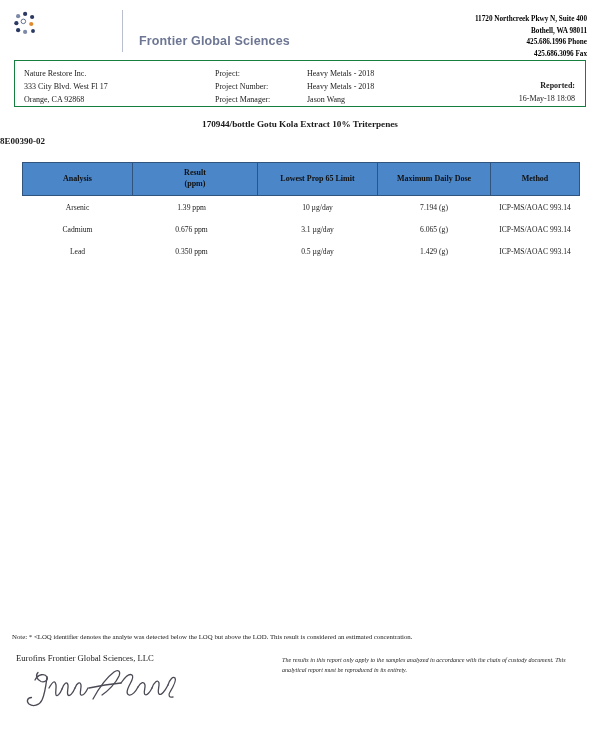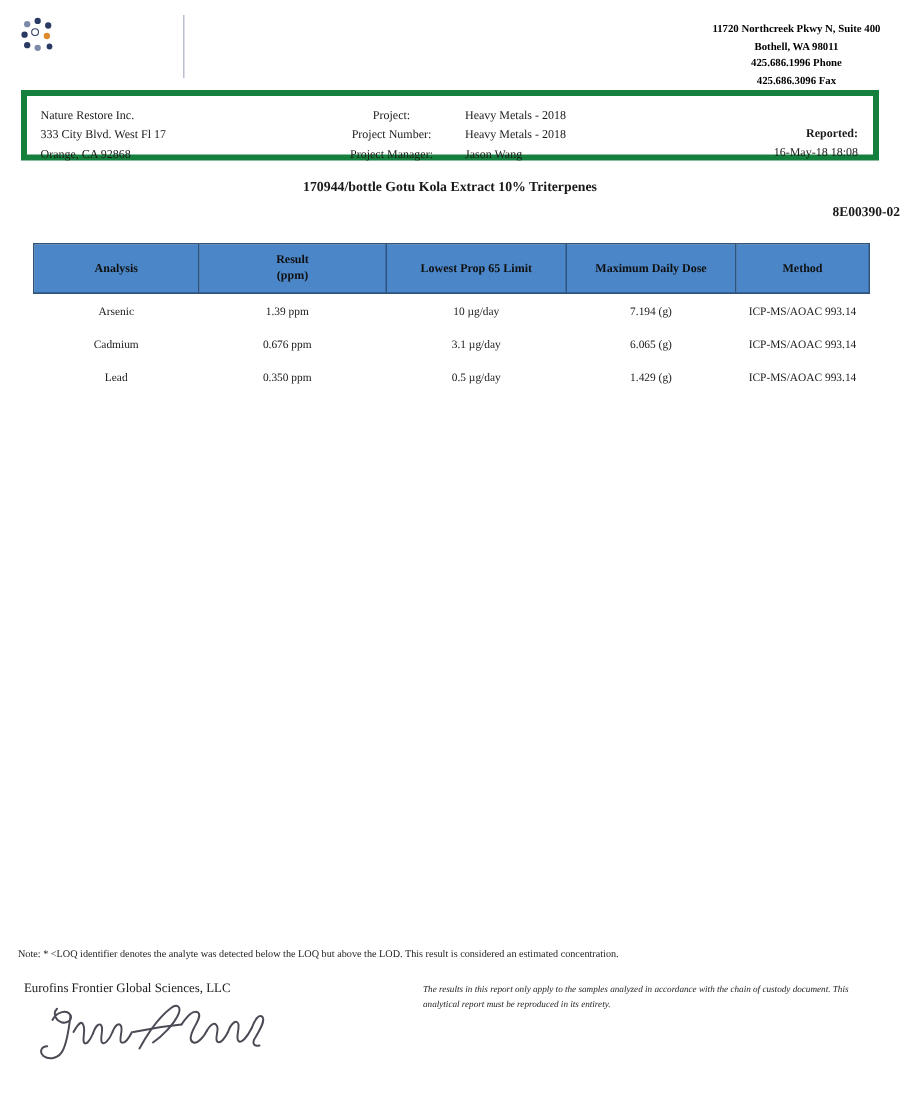--- a/index.html
+++ b/index.html
@@ -67,37 +67,37 @@
     font-family: "Liberation Sans", sans-serif;
     font-size: 12.5px;
     font-weight: 700;
     color: #6d7793;
     letter-spacing: 0.15px;
   }
   .addr {
     position: absolute;
     right: 13px;
     top: 6px;
-    text-align: center;
+    text-align: right;
     font-family: "Liberation Serif", serif;
     font-size: 7.2px;
     font-weight: bold;
     line-height: 1.62;
     color: #000;
   }
   .addr div { white-space: nowrap; }
 
   
   .info-box {
     position: absolute;
     left: 14px;
     top: 60px;
     width: 572px;
     height: 47px;
-    border: 4px solid #15803d;
+    border: 1px solid #15803d;
     box-sizing: border-box;
   }
   .info-left {
     position: absolute;
     left: 9px;
     top: 6px;
     font-size: 8px;
     line-height: 1.65;
   }
   .info-mid {
@@ -106,21 +106,21 @@
     top: 6px;
     font-size: 8px;
     line-height: 1.65;
   }
   .info-mid .row {
     display: flex;
     white-space: nowrap;
   }
   .info-mid .lbl {
     width: 86px;
-    text-align: center;
+    text-align: left;
     margin-right: 6px;
   }
   .info-right {
     position: absolute;
     right: 10px;
     top: 18px;
     text-align: right;
     font-size: 8px;
     line-height: 1.65;
   }
@@ -134,21 +134,21 @@
     width: 600px;
     text-align: center;
     font-size: 9.2px;
     font-weight: bold;
   }
   .doc-subtitle {
     position: absolute;
     top: 136px;
     left: 0;
     width: 600px;
-    text-align: right;
+    text-align: left;
     font-size: 9px;
     font-weight: bold;
   }
 
   
   .results {
     position: absolute;
     left: 22px;
     top: 162px;
     width: 557px;
@@ -232,20 +232,21 @@
         <circle cx="13" cy="13" r="2.6" fill="#ffffff" stroke="#2b3a63" stroke-width="0.8"></circle>
         <circle cx="22" cy="16" r="2.4" fill="#e08a2e"></circle>
         <circle cx="7" cy="23" r="2.4" fill="#2b3a63"></circle>
         <circle cx="15" cy="25" r="2.4" fill="#7d89a8"></circle>
         <circle cx="24" cy="24" r="2.2" fill="#2b3a63"></circle>
       </svg>
     </div>
 
     <div class="brand-divider"></div>
 
+    <div class="sub-brand">Frontier Global Sciences</div>
 
     <div class="addr">
       <div>11720 Northcreek Pkwy N, Suite 400</div>
       <div>Bothell, WA 98011</div>
       <div>425.686.1996 Phone</div>
       <div>425.686.3096 Fax</div>
     </div>
   </div>
 
   <div class="info-box">

